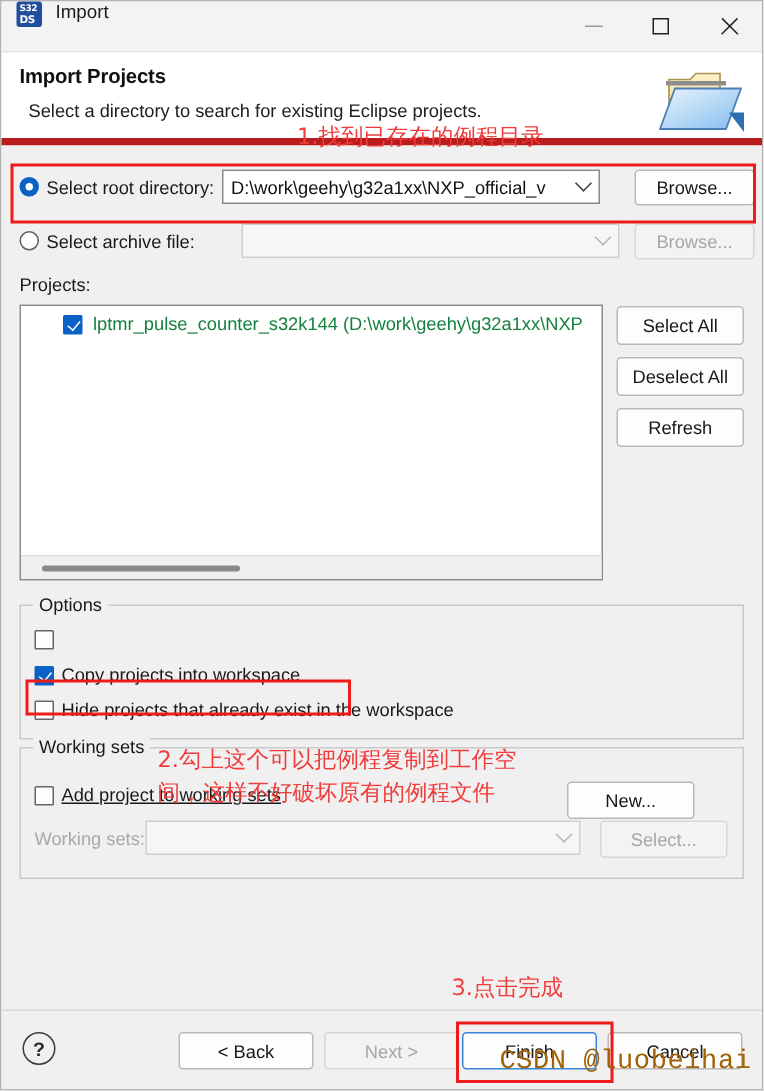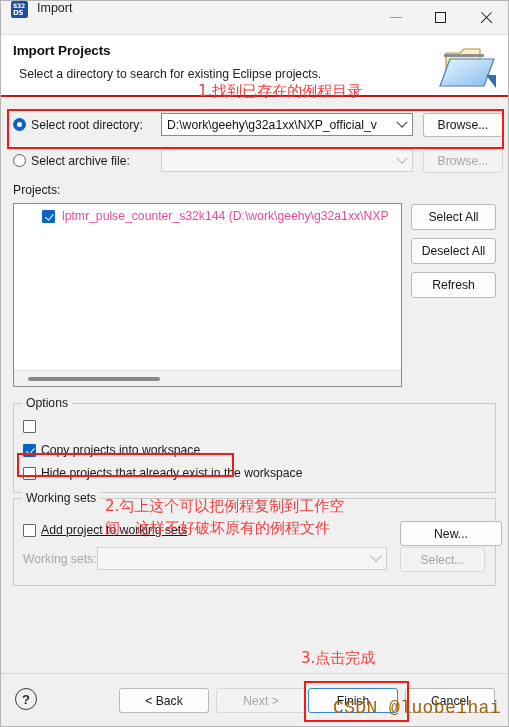--- a/index.html
+++ b/index.html
@@ -88,21 +88,21 @@
     width: 15px; height: 1.4px; background: #202020;
   }
   .wb-close::before { transform: rotate(45deg); }
   .wb-close::after  { transform: rotate(-45deg); }
 
   
   #header {
     height: 62px;
     min-height: 62px;
     background: #ffffff;
-    border-bottom: 2px solid #b91c1c;
+    border-bottom: 5px solid #b91c1c;
     position: relative;
     padding: 8px 0 0 12px;
     box-sizing: border-box;
   }
   #header-title {
     font-size: 13.5px;
     font-weight: bold;
     color: #101010;
     letter-spacing: -0.1px;
   }
@@ -239,21 +239,21 @@
     box-sizing: border-box;
   }
   #list-item {
     display: flex;
     align-items: center;
     padding: 5px 0 0 28px;
   }
   #list-item-label {
     margin-left: 7px;
     font-size: 12.2px;
-    color: #ec4899;
+    color: #15803d;
     white-space: nowrap;
     overflow: hidden;
   }
   #hscroll-track {
     position: absolute;
     left: 0; bottom: 0;
     width: 100%;
     height: 16px;
     background: #f0f0f0;
     border-top: 1px solid #dedede;
@@ -406,21 +406,21 @@
         <path d="M48 34 L58 34 L58 47 Z" fill="#2f6fb0"></path>
       </svg>
     </div>
   </div>
 
   <div id="body">
 
     <div class="row" style="position:absolute;left:12px;top:16px;width:485px;height:23px;">
       <div class="radio-outer checked"></div>
       <div class="radio-label">Select root directory:</div>
-      <div class="combo" style="position:absolute;left:148px;width:252px;align-items:center;">
+      <div class="combo" style="position:absolute;left:135px;width:252px;align-items:center;">
         <div class="combo-text">D:\work\geehy\g32a1xx\NXP_official_v</div>
         <div class="combo-arrow">
             <div class="chev"></div>
           </div>
       </div>
       <div class="btn" style="position:absolute;left:410px;width:80px;height:24px;">Browse...</div>
     </div>
 
     <div class="row" style="position:absolute;left:12px;top:52px;width:485px;height:23px;">
       <div class="radio-outer"></div>
@@ -472,21 +472,21 @@
       <div class="cbx"></div>
       <div class="cbx-label">Add project to working sets</div>
     </div>
     <div class="cbx-label dimtext" style="position:absolute;left:22px;top:455px;margin-left:0;">Working sets:</div>
     <div class="combo disabled" style="position:absolute;left:96px;top:450px;width:290px;">
       <div class="combo-text"></div>
       <div class="combo-arrow">
           <div class="chev dim"></div>
         </div>
     </div>
-    <div class="btn" style="position:absolute;left:399px;top:424px;width:102px;height:25px;">New...</div>
+    <div class="btn" style="position:absolute;left:377px;top:424px;width:85px;height:25px;">New...</div>
     <div class="btn disabled" style="position:absolute;left:399px;top:450px;width:85px;height:25px;">Select...</div>
 
   </div>
 
   <div id="footer">
     <div id="help-icon">?</div>
     <div class="btn disabled" style="position:absolute;left:215px;top:14px;width:90px;height:25px;">Next &gt;</div>
     <div class="btn" style="position:absolute;left:118px;top:14px;width:90px;height:25px;">&lt; Back</div>
     <div class="btn default" style="position:absolute;left:307px;top:14px;width:90px;height:25px;">Finish</div>
     <div class="btn" style="position:absolute;left:404px;top:14px;width:90px;height:25px;">Cancel</div>

